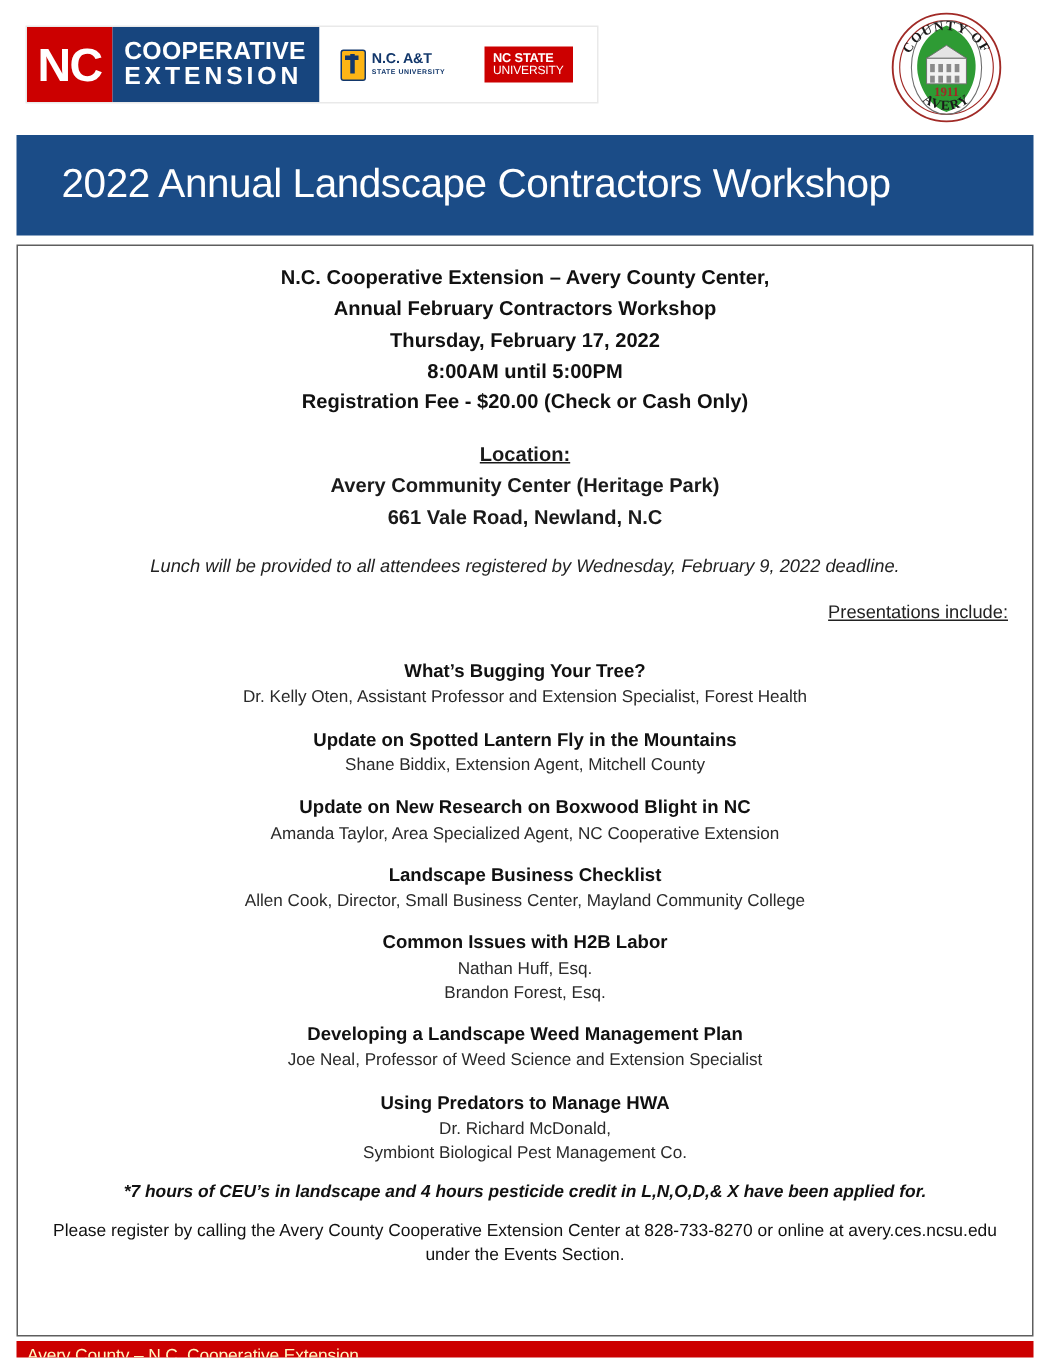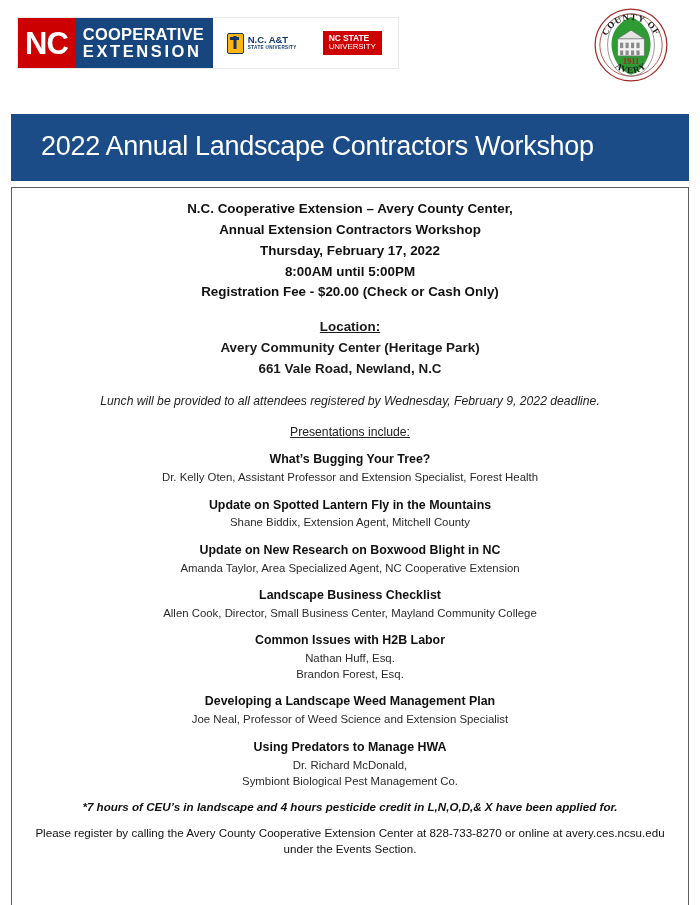--- a/index.html
+++ b/index.html
@@ -12,21 +12,21 @@
     height: 905px;
     font-family: "Liberation Sans", sans-serif;
     color: #1a1a1a;
     overflow: hidden;
     position: relative;
   }
 
   
   .header-strip {
     position: relative;
-    height: 114px;
+    height: 90px;
     padding: 0;
   }
   .logo-lockup {
     position: absolute;
     left: 18px;
     top: 18px;
     display: flex;
     align-items: stretch;
     height: 50px;
     box-shadow: 0 0 0 1px #e9e9e9;
@@ -193,28 +193,28 @@
 
   .lunch-note {
     text-align: center;
     font-style: italic;
     font-size: 12.2px;
     color: #222;
     margin-top: 15px;
   }
 
   .pres-head {
-    text-align: center;
+    text-align: right;
     font-size: 12.2px;
     text-decoration: underline;
     margin-top: 17px;
     color: #222;
   }
 
-  .sessions { margin-top: 12px; }
+  .sessions { margin-top: 24px; }
   .session { text-align: center; margin-bottom: 11px; }
   .session-title {
     font-weight: bold;
     font-size: 12.4px;
     line-height: 1.45;
     color: #111;
   }
   .session-speaker {
     font-size: 11.4px;
     line-height: 1.42;
@@ -312,21 +312,21 @@
     </svg>
   </div>
 </div>
 
 <div class="title-banner">2022 Annual Landscape Contractors Workshop</div>
 
 <div class="body-box">
 
   <div>
     <div class="lead">N.C. Cooperative Extension – Avery County Center,</div>
-    <div class="lead">Annual Extension Contractors Workshop</div>
+    <div class="lead">Annual February Contractors Workshop</div>
     <div class="lead">Thursday, February 17, 2022</div>
     <div class="lead">8:00AM until 5:00PM</div>
     <div class="lead">Registration Fee - $20.00 (Check or Cash Only)</div>
   </div>
 
   <div class="blockgap"></div>
 
   <div>
     <div class="loc-head">Location:</div>
     <div class="loc-line">Avery Community Center (Heritage Park)</div>

